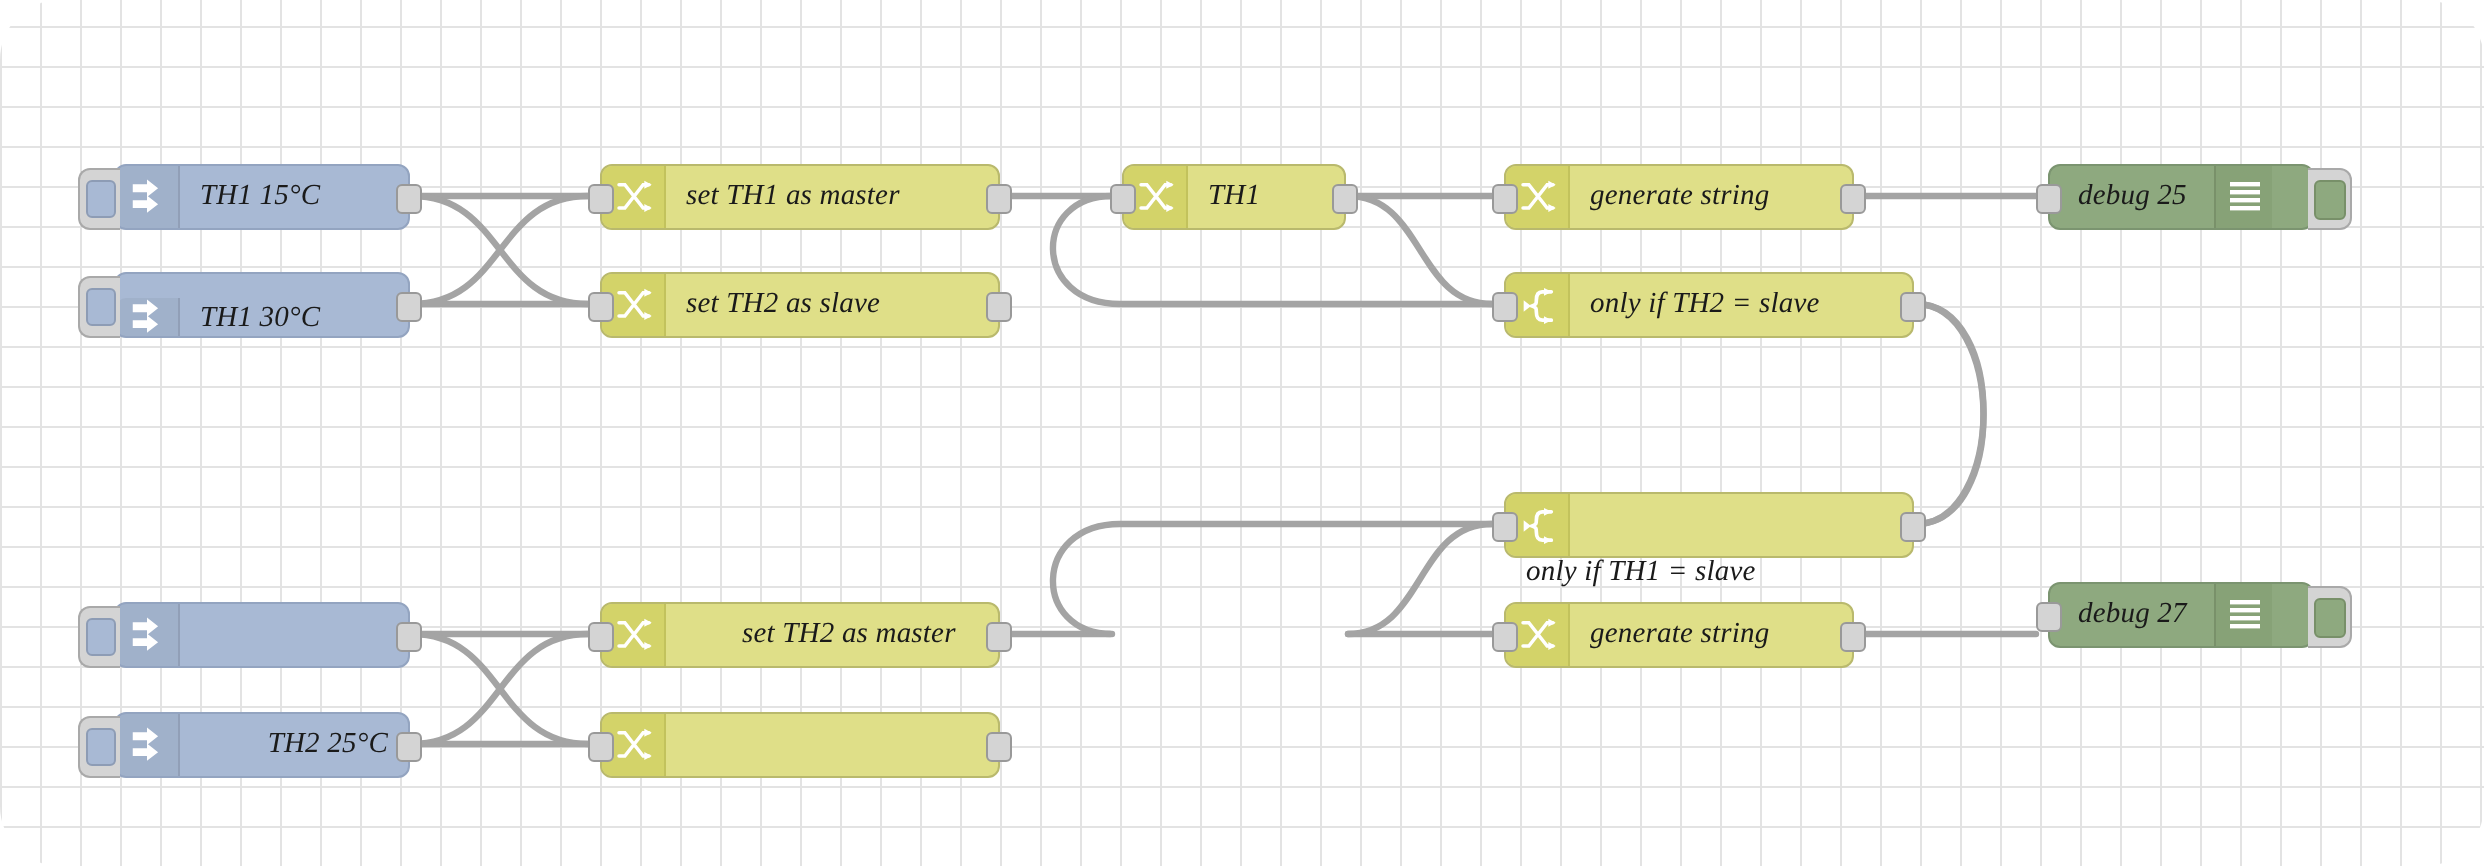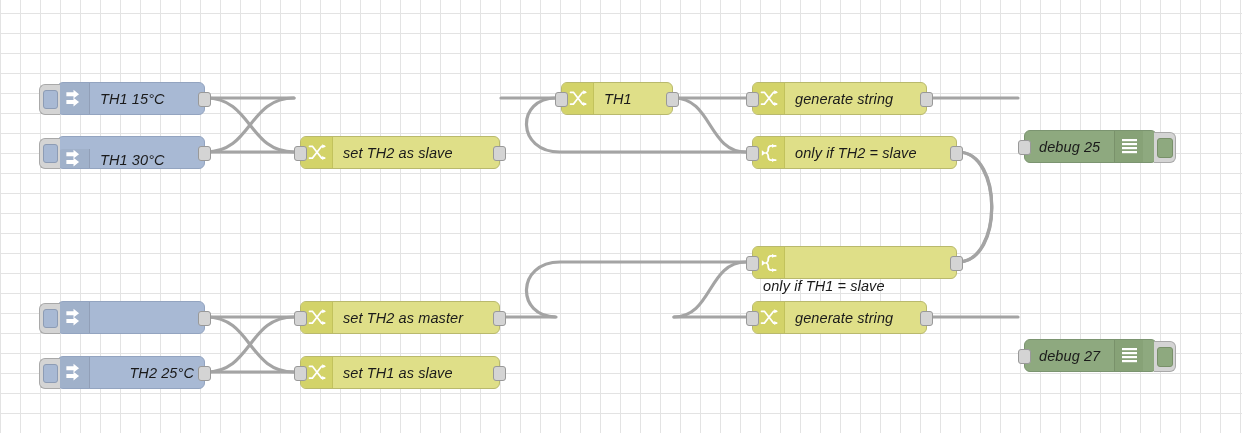--- a/index.html
+++ b/index.html
@@ -11,21 +11,22 @@
     position: relative;
     width: 1242px;
     height: 433px;
     background-color: #ffffff;
     background-image:
       linear-gradient(to right, #e3e3e3 1px, transparent 1px),
       linear-gradient(to bottom, #e3e3e3 1px, transparent 1px);
     background-size: 20px 20px;
     background-position: 0px -7px;
     overflow: hidden;
-    font-family: Liberation Sans, sans-serif;
+    font-family: Liberation Serif, serif;
+    border-radius: 30px;
   }
   #wires {
     position: absolute;
     left: 0; top: 0;
     width: 1242px;
     height: 433px;
     pointer-events: none;
   }
   .wire {
     fill: none;
@@ -102,21 +103,20 @@
   }
   .change .icon-box, .switchn .icon-box {
     background: #d3d369;
     border-right: 1px solid #c2c25c;
   }
 
   
   .debug {
     background: #8ea97f;
     border-color: #7b9470;
-    margin-top: 48px;
   }
   .debug .label { padding-left: 14px; padding-right: 14px; }
   .debug-lines {
     width: 28px;
     flex: 0 0 28px;
     display: flex;
     align-items: center;
     justify-content: center;
     background: #87a277;
     border-left: 1px solid rgba(0,0,0,.10);
@@ -252,36 +252,49 @@
     <div class="icon-box">
       <svg class="gl" width="19" height="19" viewBox="0 0 24 24">
         <path fill="#ffffff" d="M3 4h9V1l7 5.5L12 12V9H3V4z"></path>
         <path fill="#ffffff" d="M3 14h9v-3l7 5.5L12 22v-3H3v-5z"></path>
       </svg>
     </div>
     <div class="label">TH2 25°C</div>
     <div class="port out"></div>
   </div>
 
+  <div class="node change" style="left:300px; top:82px; width:200px;">
+    <div class="port in"></div>
+    <div class="icon-box">
+      <svg class="gl" width="20" height="20" viewBox="0 0 24 24">
+        <path fill="none" stroke="#ffffff" stroke-width="2.1" stroke-linecap="round" d="M3 4h3.5l11 14H21"></path>
+        <path fill="none" stroke="#ffffff" stroke-width="2.1" stroke-linecap="round" d="M3 18h3.5l11-14H21"></path>
+        <path fill="#ffffff" d="M18.2 1.6L22.6 4l-4.4 2.4z"></path>
+        <path fill="#ffffff" d="M18.2 15.6L22.6 18l-4.4 2.4z"></path>
+      </svg>
+    </div>
+    <div class="label">set TH1 as master</div>
+    <div class="port out"></div>
+  </div>
 
   <div class="node change" style="left:300px; top:136px; width:200px;">
     <div class="port in"></div>
     <div class="icon-box">
       <svg class="gl" width="20" height="20" viewBox="0 0 24 24">
         <path fill="none" stroke="#ffffff" stroke-width="2.1" stroke-linecap="round" d="M3 4h3.5l11 14H21"></path>
         <path fill="none" stroke="#ffffff" stroke-width="2.1" stroke-linecap="round" d="M3 18h3.5l11-14H21"></path>
         <path fill="#ffffff" d="M18.2 1.6L22.6 4l-4.4 2.4z"></path>
         <path fill="#ffffff" d="M18.2 15.6L22.6 18l-4.4 2.4z"></path>
       </svg>
     </div>
     <div class="label">set TH2 as slave</div>
     <div class="port out"></div>
   </div>
 
-  <div class="node change" style="left:300px; top:301px; width:200px;">
+  <div class="node change" style="left:300px; top:301px; width:200px;gap:28px;">
     <div class="port in"></div>
     <div class="icon-box">
       <svg class="gl" width="20" height="20" viewBox="0 0 24 24">
         <path fill="none" stroke="#ffffff" stroke-width="2.1" stroke-linecap="round" d="M3 4h3.5l11 14H21"></path>
         <path fill="none" stroke="#ffffff" stroke-width="2.1" stroke-linecap="round" d="M3 18h3.5l11-14H21"></path>
         <path fill="#ffffff" d="M18.2 1.6L22.6 4l-4.4 2.4z"></path>
         <path fill="#ffffff" d="M18.2 15.6L22.6 18l-4.4 2.4z"></path>
       </svg>
     </div>
     <div class="label">set TH2 as master</div>
@@ -291,21 +304,20 @@
   <div class="node change" style="left:300px; top:356px; width:200px;">
     <div class="port in"></div>
     <div class="icon-box">
       <svg class="gl" width="20" height="20" viewBox="0 0 24 24">
         <path fill="none" stroke="#ffffff" stroke-width="2.1" stroke-linecap="round" d="M3 4h3.5l11 14H21"></path>
         <path fill="none" stroke="#ffffff" stroke-width="2.1" stroke-linecap="round" d="M3 18h3.5l11-14H21"></path>
         <path fill="#ffffff" d="M18.2 1.6L22.6 4l-4.4 2.4z"></path>
         <path fill="#ffffff" d="M18.2 15.6L22.6 18l-4.4 2.4z"></path>
       </svg>
     </div>
-    <div class="label">set TH1 as slave</div>
     <div class="port out"></div>
   </div>
 
   <div class="node change" style="left:561px; top:82px; width:112px;">
     <div class="port in"></div>
     <div class="icon-box">
       <svg class="gl" width="20" height="20" viewBox="0 0 24 24">
         <path fill="none" stroke="#ffffff" stroke-width="2.1" stroke-linecap="round" d="M3 4h3.5l11 14H21"></path>
         <path fill="none" stroke="#ffffff" stroke-width="2.1" stroke-linecap="round" d="M3 18h3.5l11-14H21"></path>
         <path fill="#ffffff" d="M18.2 1.6L22.6 4l-4.4 2.4z"></path>

